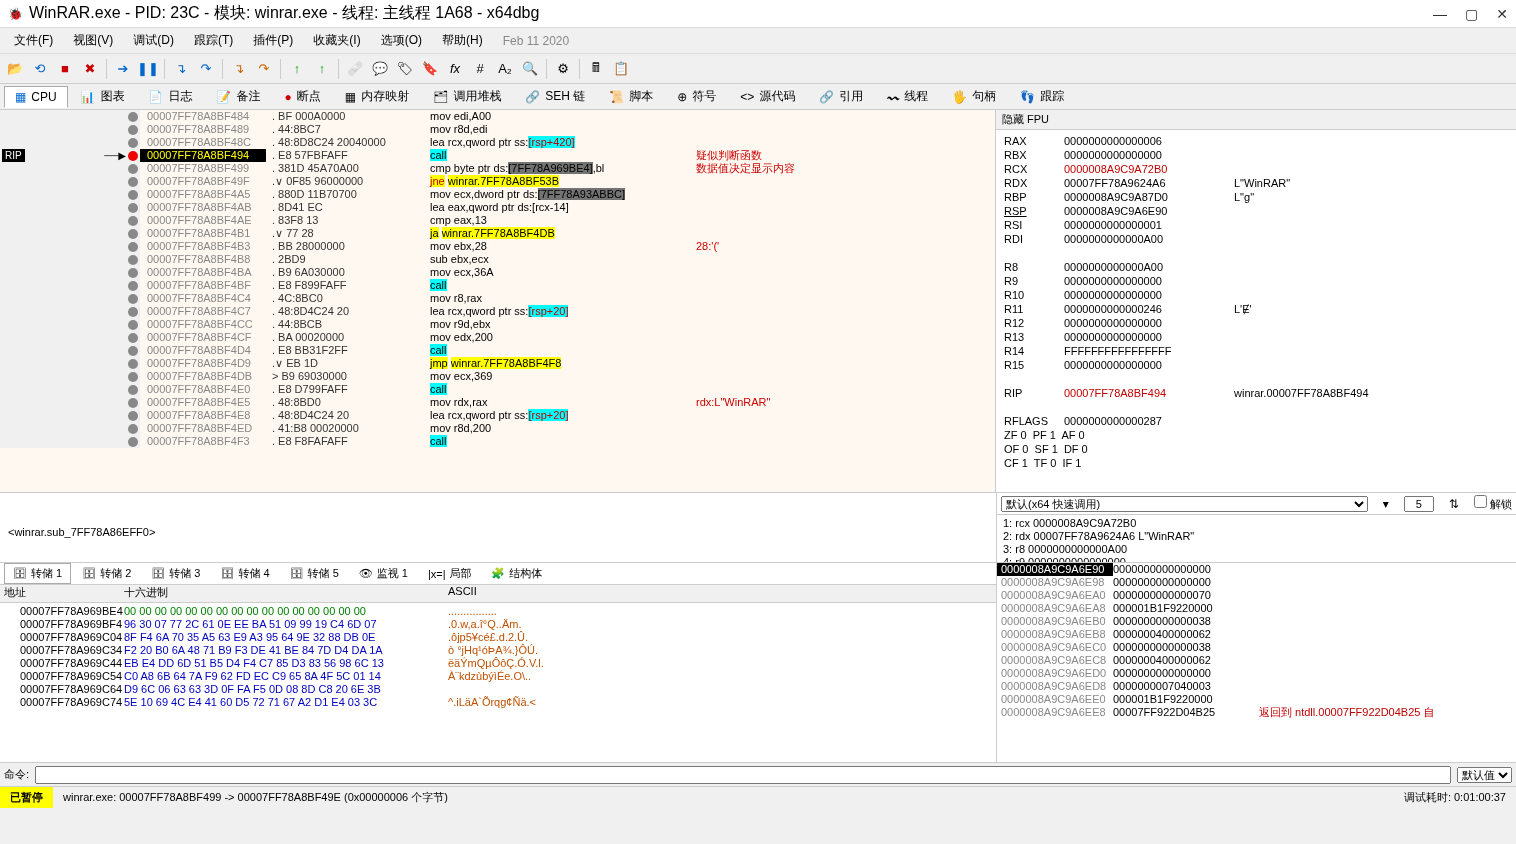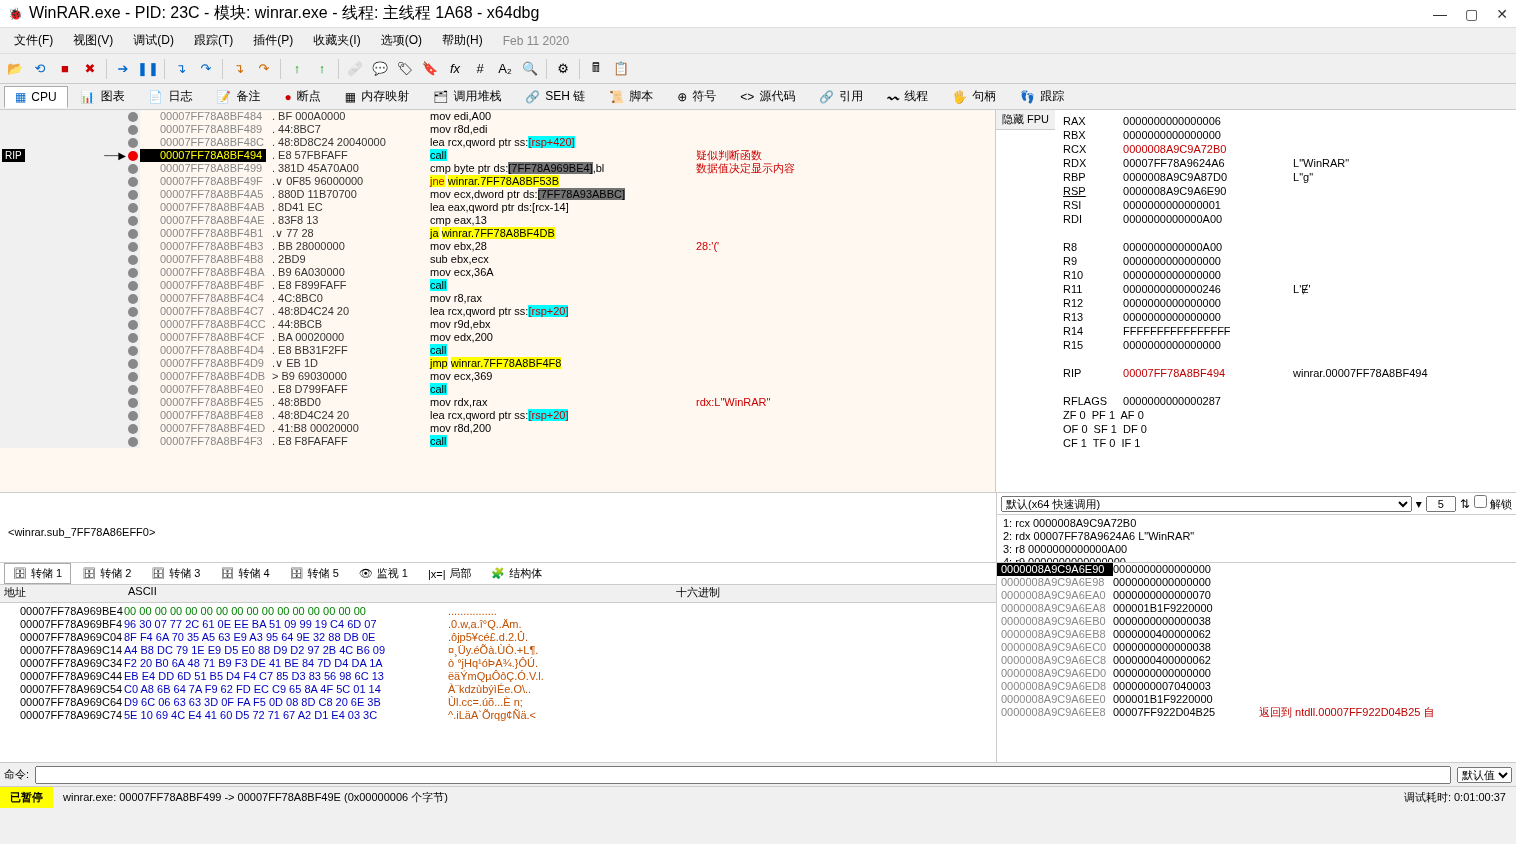--- a/index.html
+++ b/index.html
@@ -20,47 +20,47 @@
 .vtab.active { background:#fff; border:1px solid #aaa; border-bottom:1px solid #fff; }
 
 .mainrow { display:flex; height:382px; }
 .cpu-pane { flex:1; display:flex; flex-direction:column; background:#fff; border-right:1px solid #ccc; }
 .disasm { flex:1; overflow:hidden; background:#fff8f0; font-family:Consolas,monospace; font-size:11px; position:relative; }
 .disasm-row { display:flex; height:13px; line-height:13px; white-space:pre; }
 .dr-gutter { width:140px; display:flex; align-items:center; justify-content:flex-end; padding-right:2px; position:relative; background:#f0f0f0; }
 .dr-bp { width:10px; height:10px; border-radius:50%; background:#888; margin-left:2px; }
 .dr-bp.red { background:#e00; }
 .rip-tag { position:absolute; left:2px; background:#000; color:#fff; padding:0 3px; font-size:10px; }
-.dr-addr { width:126px; padding-left:20px; color:#888; }
+.dr-addr { width:126px; padding-left:7px; color:#888; }
 .dr-addr.hl { background:#000; color:#ff0; }
 .dr-bytes { width:160px; padding-left:6px; color:#333; }
 .dr-asm { width:260px; padding-left:4px; }
 .dr-cmt { flex:1; padding-left:10px; color:#c00; }
 .hl-call { background:#00ffff; color:#000; }
 .hl-callfn { background:#ffff00; color:#000; }
 .hl-jne { background:#ffff00; color:#c00000; }
 .hl-ja { background:#ffff00; color:#000; }
 .hl-jmp { background:#ffff00; color:#000; }
 .hl-ss { background:#00ffff; color:#c00000; }
 .hl-ds { background:#737373; color:#000; }
 
-.reg-pane { width:520px; background:#fff; display:flex; flex-direction:row; }
+.reg-pane { width:520px; background:#fff; display:flex; flex-direction:column; }
 .reg-hdr { height:20px; background:#f0f0f0; border-bottom:1px solid #ccc; display:flex; align-items:center; padding:0 6px; font-size:11px; }
 .reg-body { flex:1; overflow:auto; font-family:Consolas,monospace; font-size:11px; padding:4px 8px; line-height:14px; white-space:pre; }
 .reg-line { display:flex; }
 .reg-name { width:60px; color:#000; }
 .reg-name.u { text-decoration:underline; }
 .reg-val { width:170px; }
 .reg-val.red { color:#c00000; }
 .reg-cmt { color:#000; }
 
 .midrow { display:flex; height:70px; border-top:1px solid #ccc; }
 .info-pane { flex:1; background:#fff; font-family:Consolas,monospace; font-size:11px; padding:4px 8px; line-height:14px; white-space:pre; overflow:hidden; }
 .callctx-pane { width:520px; background:#fff; display:flex; flex-direction:column; border-left:1px solid #ccc; }
-.callctx-hdr { height:22px; display:flex; align-items:center; border-bottom:1px solid #ccc; padding:0 4px; gap:4px; }
+.callctx-hdr { height:22px; display:flex; align-items:center; border-bottom:1px solid #ccc; padding:0 4px; gap:15px; }
 .callctx-hdr select { flex:1; font-size:11px; }
 .callctx-hdr input[type=text] { width:30px; font-size:11px; text-align:center; }
 .callctx-body { flex:1; font-family:Consolas,monospace; font-size:11px; padding:2px 6px; line-height:13px; overflow:hidden; }
 
 .bottomrow { display:flex; height:200px; border-top:1px solid #ccc; }
 .dump-pane { flex:1; background:#fff; display:flex; flex-direction:column; }
 .dump-tabs { height:22px; display:flex; align-items:center; border-bottom:1px solid #ccc; padding:0 4px; gap:2px; }
 .dtab { padding:2px 8px; display:flex; align-items:center; gap:4px; font-size:11px; cursor:pointer; border:1px solid transparent; }
 .dtab.active { background:#fff; border:1px solid #aaa; }
 .dump-hdr { height:18px; display:flex; font-size:11px; border-bottom:1px solid #ccc; background:#f0f0f0; }
@@ -277,32 +277,31 @@
       <div class="dtab">🗄<span>转储 2</span></div>
       <div class="dtab">🗄<span>转储 3</span></div>
       <div class="dtab">🗄<span>转储 4</span></div>
       <div class="dtab">🗄<span>转储 5</span></div>
       <div class="dtab">👁<span>监视 1</span></div>
       <div class="dtab">|x=|<span>局部</span></div>
       <div class="dtab">🧩<span>结构体</span></div>
     </div>
     <div class="dump-hdr">
       <div style="width:124px;padding-left:4px">地址</div>
+      <div style="width:320px">十六进制</div>
       <div style="flex:1;padding-left:4px">ASCII</div>
-      <div style="width:320px">十六进制</div>
     </div>
     <div class="dump-body" id="dumpbody">
         <div class="dump-row"><span class="da">00007FF78A969BE4</span><span class="dh"><span class="z">00</span> <span class="z">00</span> <span class="z">00</span> <span class="z">00</span> <span class="z">00</span> <span class="z">00</span> <span class="z">00</span> <span class="z">00</span> <span class="z">00</span> <span class="z">00</span> <span class="z">00</span> <span class="z">00</span> <span class="z">00</span> <span class="z">00</span> <span class="z">00</span> <span class="z">00</span></span><span class="dc">................</span></div>
         <div class="dump-row"><span class="da">00007FF78A969BF4</span><span class="dh">96 30 07 77 2C 61 0E EE BA 51 09 99 19 C4 6D 07</span><span class="dc">.0.w,a.î°Q..Äm.</span></div>
         <div class="dump-row"><span class="da">00007FF78A969C04</span><span class="dh">8F F4 6A 70 35 A5 63 E9 A3 95 64 9E 32 88 DB 0E</span><span class="dc">.ôjp5¥cé£.d.2.Û.</span></div>
-        <div class="dump-row"><span class="da">00007FF78A969C14</span><span class="dh">A4 B8 DC 79 1E E9 D5 E0 88 D9 D2 97 2B 4C B6 09</span><span class="dc">¤¸Üy.éÕà.ÙÒ.+L¶.</span></div>
         <div class="dump-row"><span class="da">00007FF78A969C34</span><span class="dh">F2 20 B0 6A 48 71 B9 F3 DE 41 BE 84 7D D4 DA 1A</span><span class="dc">ò °jHq¹óÞA¾.}ÔÚ.</span></div>
         <div class="dump-row"><span class="da">00007FF78A969C44</span><span class="dh">EB E4 DD 6D 51 B5 D4 F4 C7 85 D3 83 56 98 6C 13</span><span class="dc">ëäÝmQµÔôÇ.Ó.V.l.</span></div>
         <div class="dump-row"><span class="da">00007FF78A969C54</span><span class="dh">C0 A8 6B 64 7A F9 62 FD EC C9 65 8A 4F 5C 01 14</span><span class="dc">À¨kdzùbýìÉe.O\..</span></div>
-        <div class="dump-row"><span class="da">00007FF78A969C64</span><span class="dh">D9 6C 06 63 63 3D 0F FA F5 0D 08 8D C8 20 6E 3B</span><span class="dc">Ùl.cc=.úõ...È n;</span></div>
+        <div class="dump-row"><span class="da">00007FF78A969C64</span><span class="dh">D9 6C 06 63 63 3D 0F FA F5 0D 08 8D C8 20 6E 3B</span></div>
         <div class="dump-row"><span class="da">00007FF78A969C74</span><span class="dh">5E 10 69 4C E4 41 60 D5 72 71 67 A2 D1 E4 03 3C</span><span class="dc">^.iLäA`Õrqg¢Ñä.&lt;</span></div>
       </div>
   </div>
   <div class="stack-pane">
     <div class="stack-body" id="stackbody">
         <div class="stk-row"><span class="sa hl">0000008A9C9A6E90</span><span class="sv">0000000000000000</span></div>
         <div class="stk-row"><span class="sa">0000008A9C9A6E98</span><span class="sv">0000000000000000</span></div>
         <div class="stk-row"><span class="sa">0000008A9C9A6EA0</span><span class="sv">0000000000000070</span></div>
         <div class="stk-row"><span class="sa">0000008A9C9A6EA8</span><span class="sv">000001B1F9220000</span></div>
         <div class="stk-row"><span class="sa">0000008A9C9A6EB0</span><span class="sv">0000000000000038</span></div>

